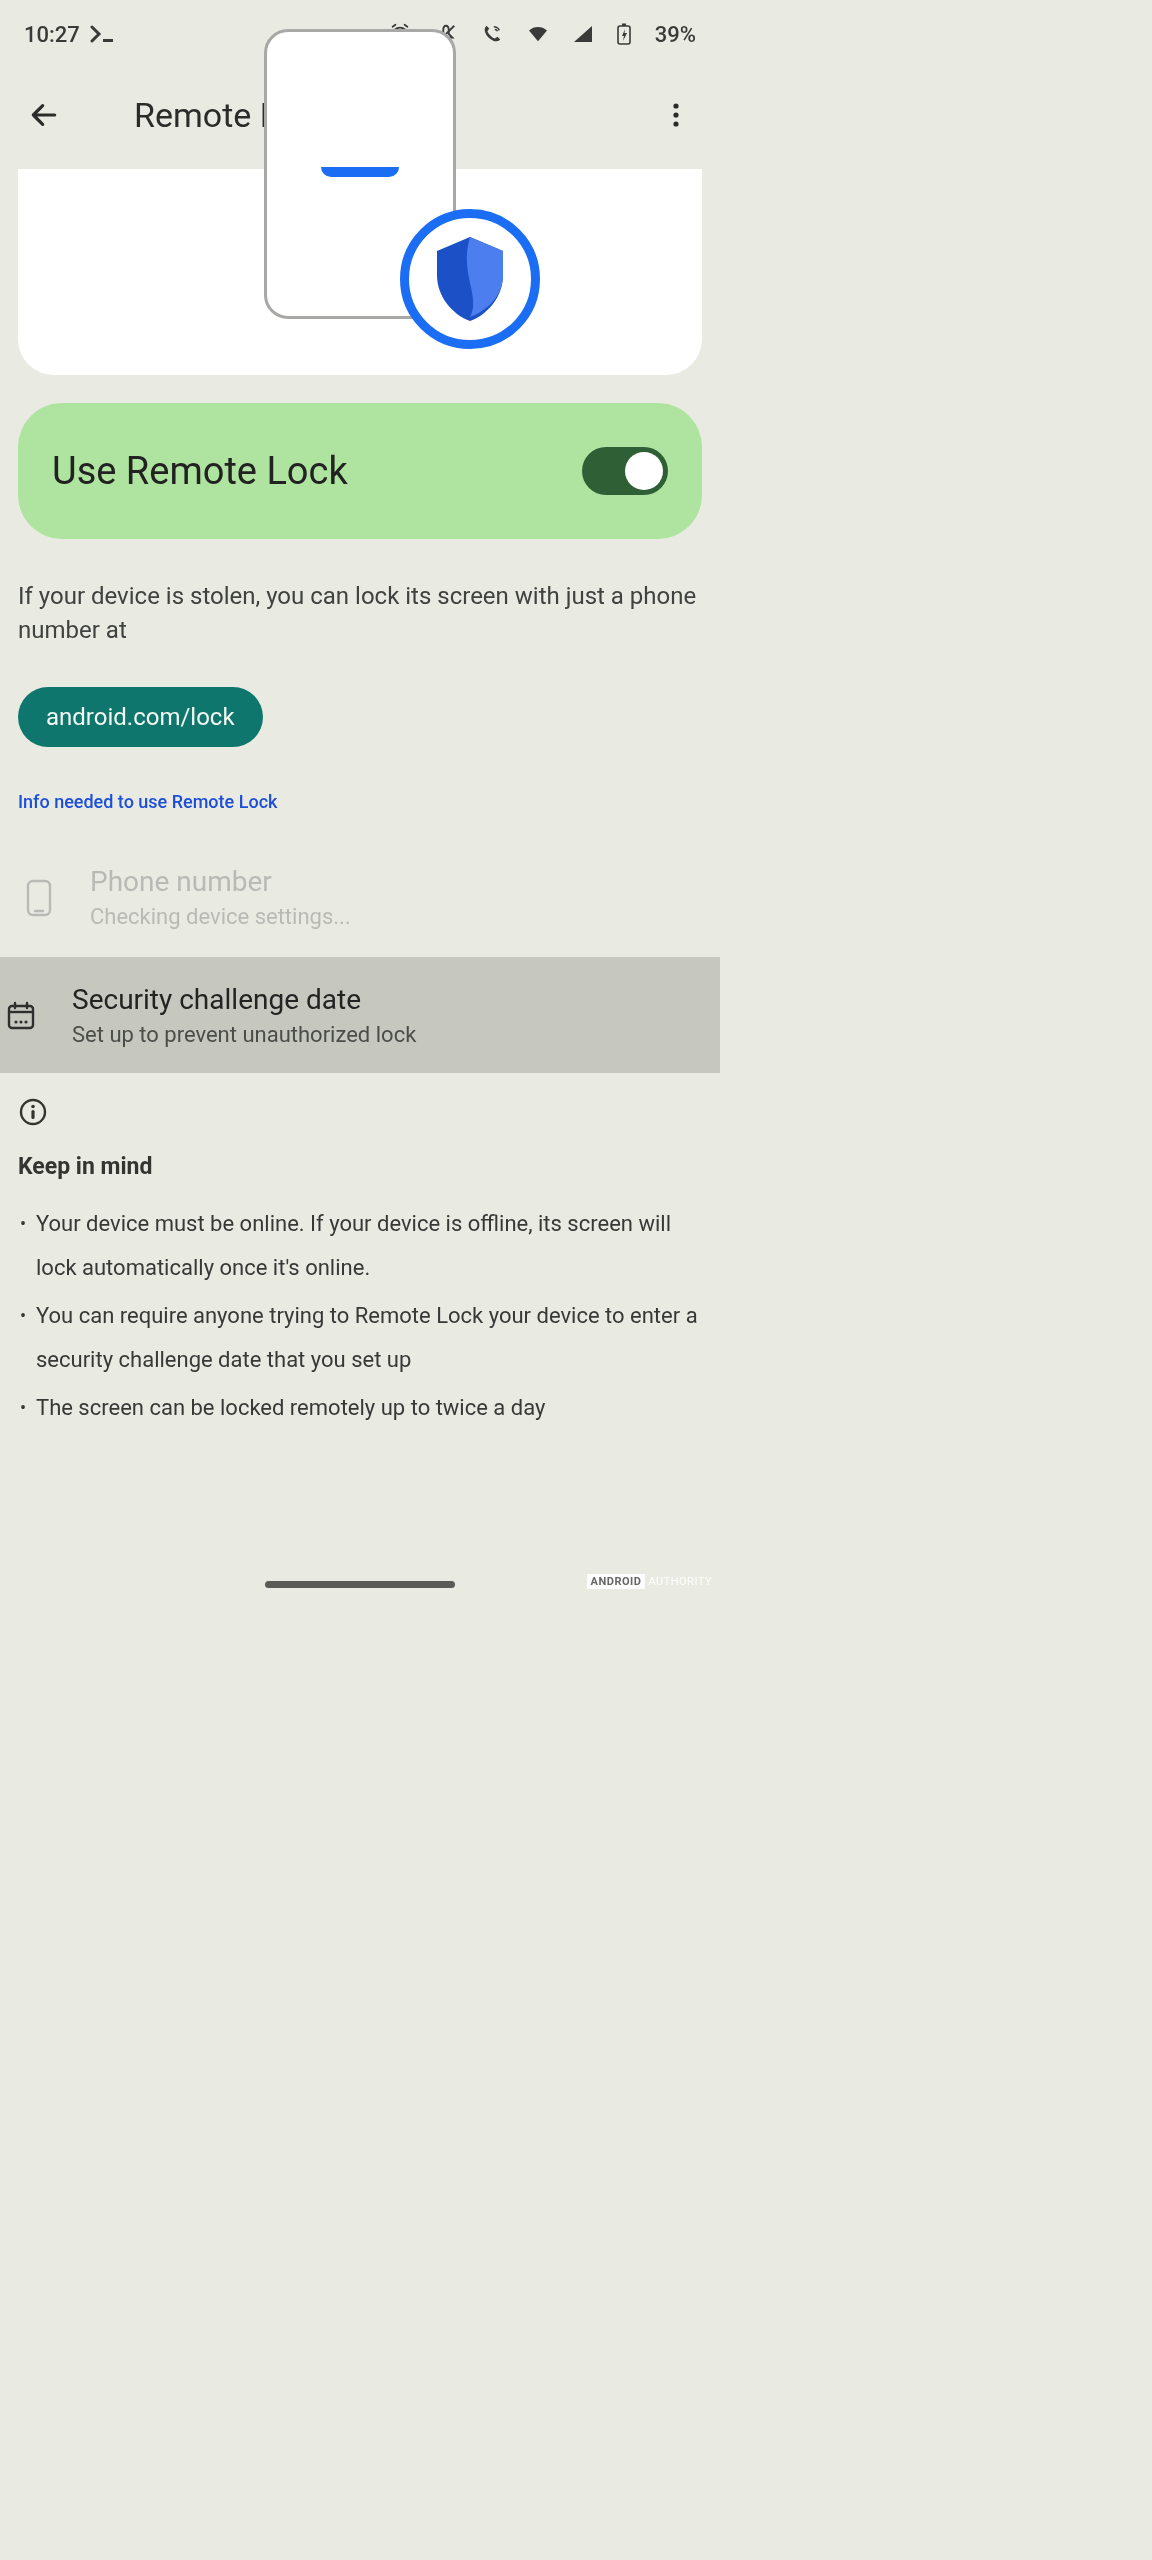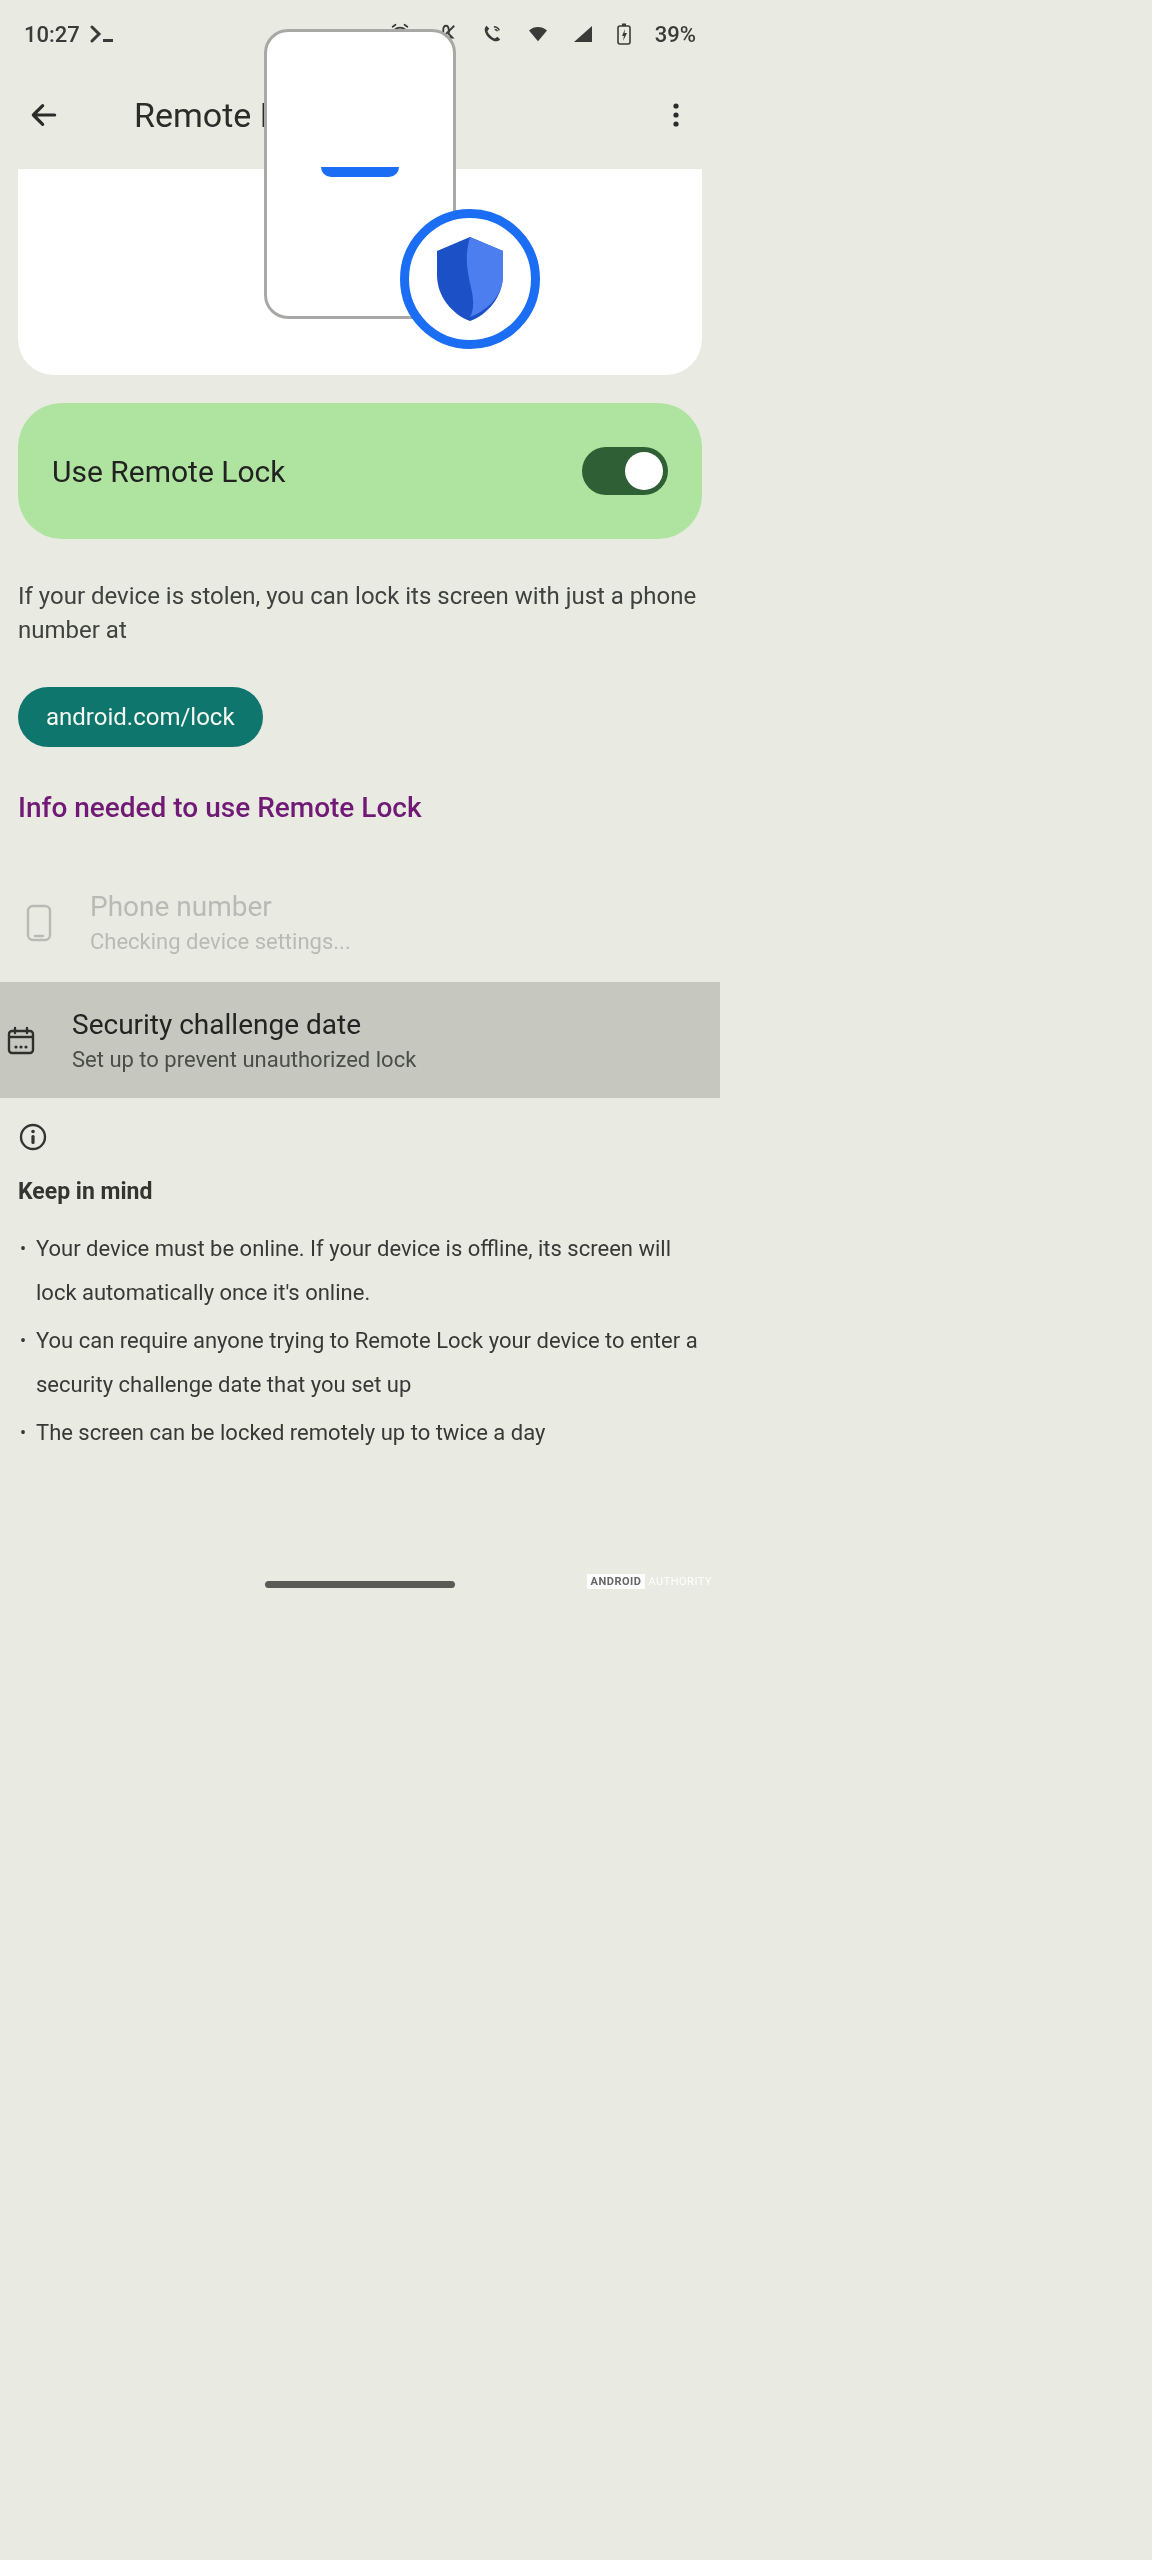--- a/index.html
+++ b/index.html
@@ -95,21 +95,21 @@
   .toggle-card {
     background: #afe4a0;
     border-radius: 44px;
     height: 136px;
     display: flex;
     align-items: center;
     padding: 0 34px;
     justify-content: space-between;
     margin-bottom: 40px;
   }
-  .toggle-label { font-size: 30px; color: #222; }
+  .toggle-label { font-size: 38px; color: #222; }
   .switch {
     width: 86px; height: 48px;
     background: #2f5f34;
     border-radius: 28px;
     position: relative;
   }
   .switch-thumb {
     position: absolute;
     right: 5px; top: 5px;
     width: 38px; height: 38px;
@@ -129,24 +129,24 @@
     background: #0f766e;
     color: #f3f8f1;
     font-size: 24px;
     padding: 16px 28px;
     border-radius: 40px;
     margin-bottom: 44px;
   }
 
   
   .section-header {
-    font-size: 28px;
-    color: #701a75;
+    font-size: 18px;
+    color: #1d4ed8;
     font-weight: 500;
-    margin-bottom: 44px;
+    margin-bottom: 31px;
   }
 
   
   .listitem {
     display: flex;
     align-items: center;
     padding: 22px 0 26px;
     gap: 30px;
   }
   .listitem .icon-slot {

